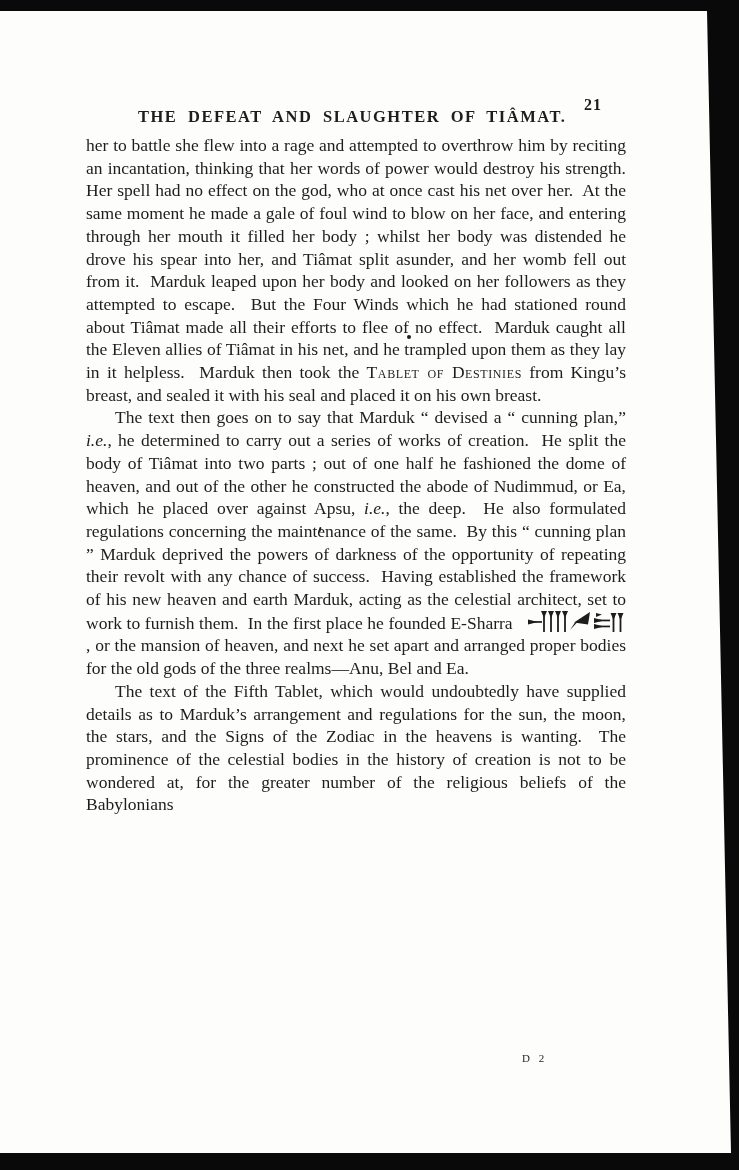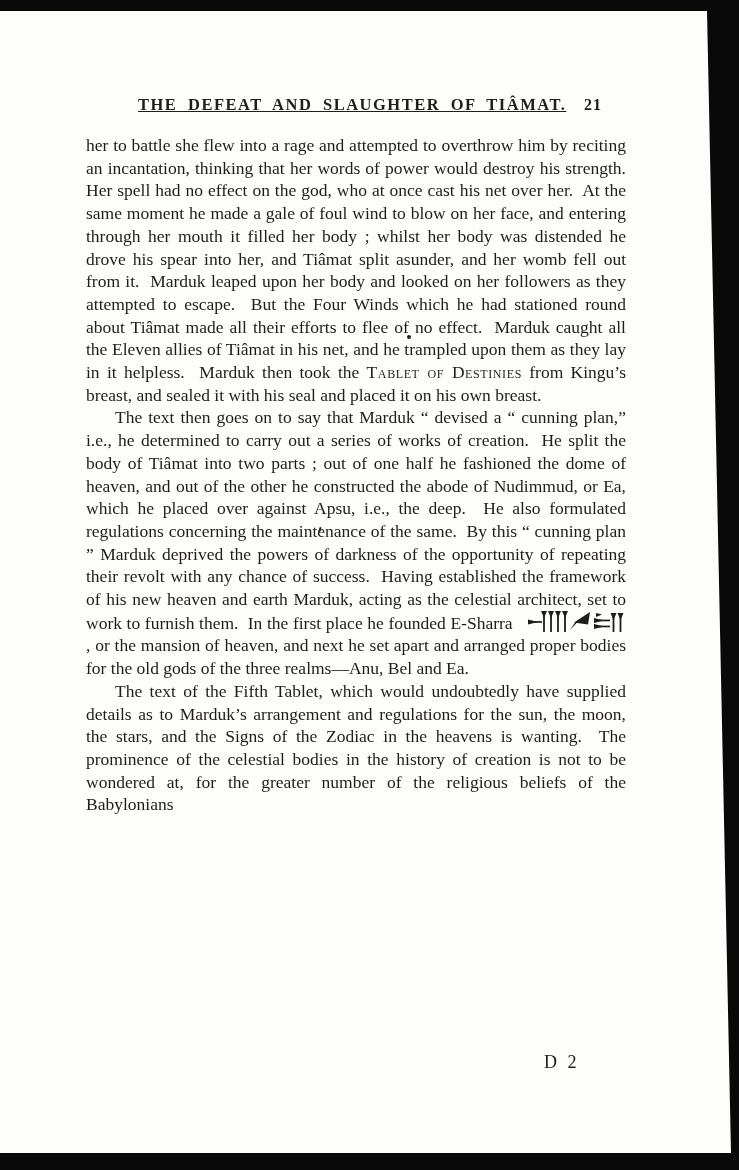--- a/index.html
+++ b/index.html
@@ -13,43 +13,42 @@
   
   .page {
     position: absolute; left: 0; top: 11px;
     width: 733px; height: 1142px;
     background: #fdfdfc;
     color: #1f1d1b;
     clip-path: polygon(0 0, 707px 0, 731px 1142px, 0 1142px);
   }
   .running-header { position: absolute; top: 84px; left: 0; width: 100%; height: 24px; }
   .header-title {
-    position: absolute; left: 138px; top: 0;
+    position: absolute; left: 138px; top: 12px;
     font-size: 16.5px; font-weight: 700;
     letter-spacing: 1.5px; word-spacing: 5px;
     white-space: nowrap;
-    text-decoration: underline;
   }
   .page-number {
     position: absolute; left: 584px; top: 1px;
     font-size: 16px; font-weight: 700; letter-spacing: 1px; text-align: right;
   }
   .text-block {
     position: absolute; left: 86px; top: 123px; width: 540px;
     font-size: 17.5px; line-height: 22.7px;
     text-align: justify;
   }
   .para { margin: 0; white-space: pre-wrap; }
   .para.indent { text-indent: 29px; }
-  .seg-italic { }
+  .seg-italic { font-style: italic; }
   .seg-smallcaps { font-variant: small-caps; letter-spacing: 0.6px; }
   .cuneiform { display: inline-block; vertical-align: -4px; line-height: 0; padding: 0 2px; }
   .signature {
-    position: absolute; left: 544px; top: 1041px;
-    font-size: 18px; letter-spacing: 3px;
+    position: absolute; left: 522px; top: 1041px;
+    font-size: 11px; letter-spacing: 3px;
   }
   
   .speck { position: absolute; background: #201e1c; border-radius: 50%; }
   .speck-1 { left: 407px; top: 324px; width: 4px; height: 4px; }
   .speck-2 { left: 319px; top: 516px; width: 2px; height: 5px; border-radius: 1px; transform: rotate(14deg); }
 </style>
 </head>
 <body>
 
 <div class="page">

